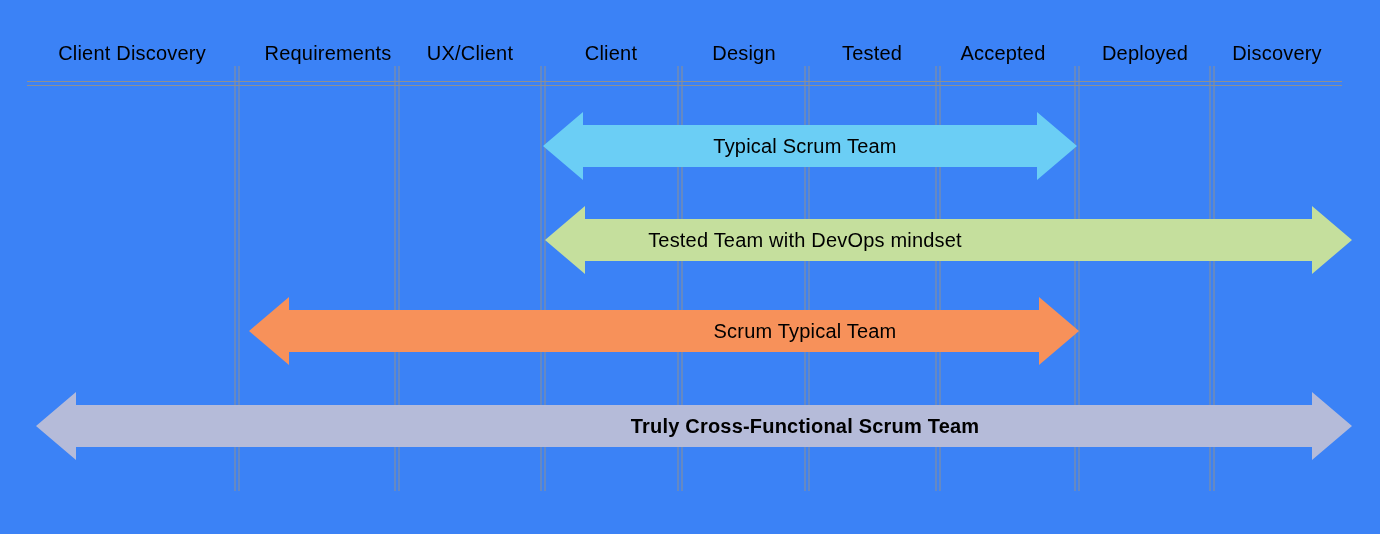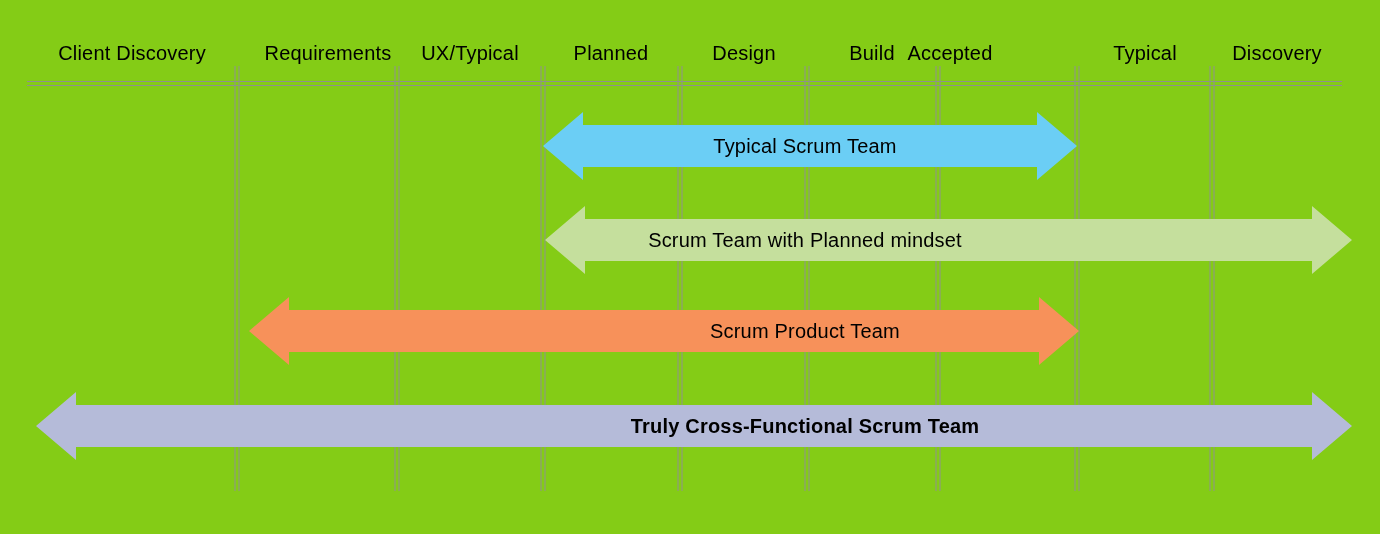--- a/index.html
+++ b/index.html
@@ -5,21 +5,21 @@
   html, body {
     margin: 0;
     padding: 0;
     background: #ffffff;
     font-family: "Liberation Sans", sans-serif;
   }
   .canvas {
     position: relative;
     width: 1380px;
     height: 534px;
-    background: #84cc16;
+    background: #3b82f6;
     overflow: hidden;
   }
   
   .stage {
     position: absolute;
     top: 42px;
     transform: translateX(-50%);
     font-size: 20px;
     letter-spacing: 0.2px;
     color: #000;
@@ -79,43 +79,43 @@
     z-index: 3;
   }
 </style>
 </head>
 <body>
 
 <div class="canvas">
 
   <span class="stage" style="left:132px">Client Discovery</span>
   <span class="stage" style="left:328px">Requirements</span>
-  <span class="stage" style="left:470px">UX/Typical</span>
-  <span class="stage" style="left:611px">Planned</span>
+  <span class="stage" style="left:470px">UX/Client</span>
+  <span class="stage" style="left:611px">Client</span>
   <span class="stage" style="left:744px">Design</span>
-  <span class="stage" style="left:872px">Build</span>
-  <span class="stage" style="left:950px">Accepted</span>
-  <span class="stage" style="left:1145px">Typical</span>
+  <span class="stage" style="left:872px">Tested</span>
+  <span class="stage" style="left:1003px">Accepted</span>
+  <span class="stage" style="left:1145px">Deployed</span>
   <span class="stage" style="left:1277px">Discovery</span>
 
   <div class="h-line"></div>
 
   <div class="v-line" style="left:237px"></div>
   <div class="v-line" style="left:397px"></div>
   <div class="v-line" style="left:543px"></div>
   <div class="v-line" style="left:680px"></div>
   <div class="v-line" style="left:807px"></div>
   <div class="v-line" style="left:938px"></div>
   <div class="v-line" style="left:1077px"></div>
   <div class="v-line" style="left:1212px"></div>
 
   <div id="arrows">
       <div class="arrow" style="left: 543px; top: 112px; width: 534px; background: rgb(107, 206, 245);"></div>
       <span class="arrow-label" style="top: 146px;">Typical Scrum Team</span>
       <div class="arrow" style="left: 545px; top: 206px; width: 807px; background: rgb(197, 223, 157);"></div>
-      <span class="arrow-label" style="top: 240px;">Scrum Team with Planned mindset</span>
+      <span class="arrow-label" style="top: 240px;">Tested Team with DevOps mindset</span>
       <div class="arrow" style="left: 249px; top: 297px; width: 830px; background: rgb(247, 145, 90);"></div>
-      <span class="arrow-label" style="top: 331px;">Scrum Product Team</span>
+      <span class="arrow-label" style="top: 331px;">Scrum Typical Team</span>
       <div class="arrow dots" style="left: 36px; top: 392px; width: 1316px; background: rgb(181, 187, 217);"></div>
       <span class="arrow-label" style="top: 426px; font-weight: bold;">Truly Cross-Functional Scrum Team</span>
     </div>
 
 </div>
 
 </body></html>

